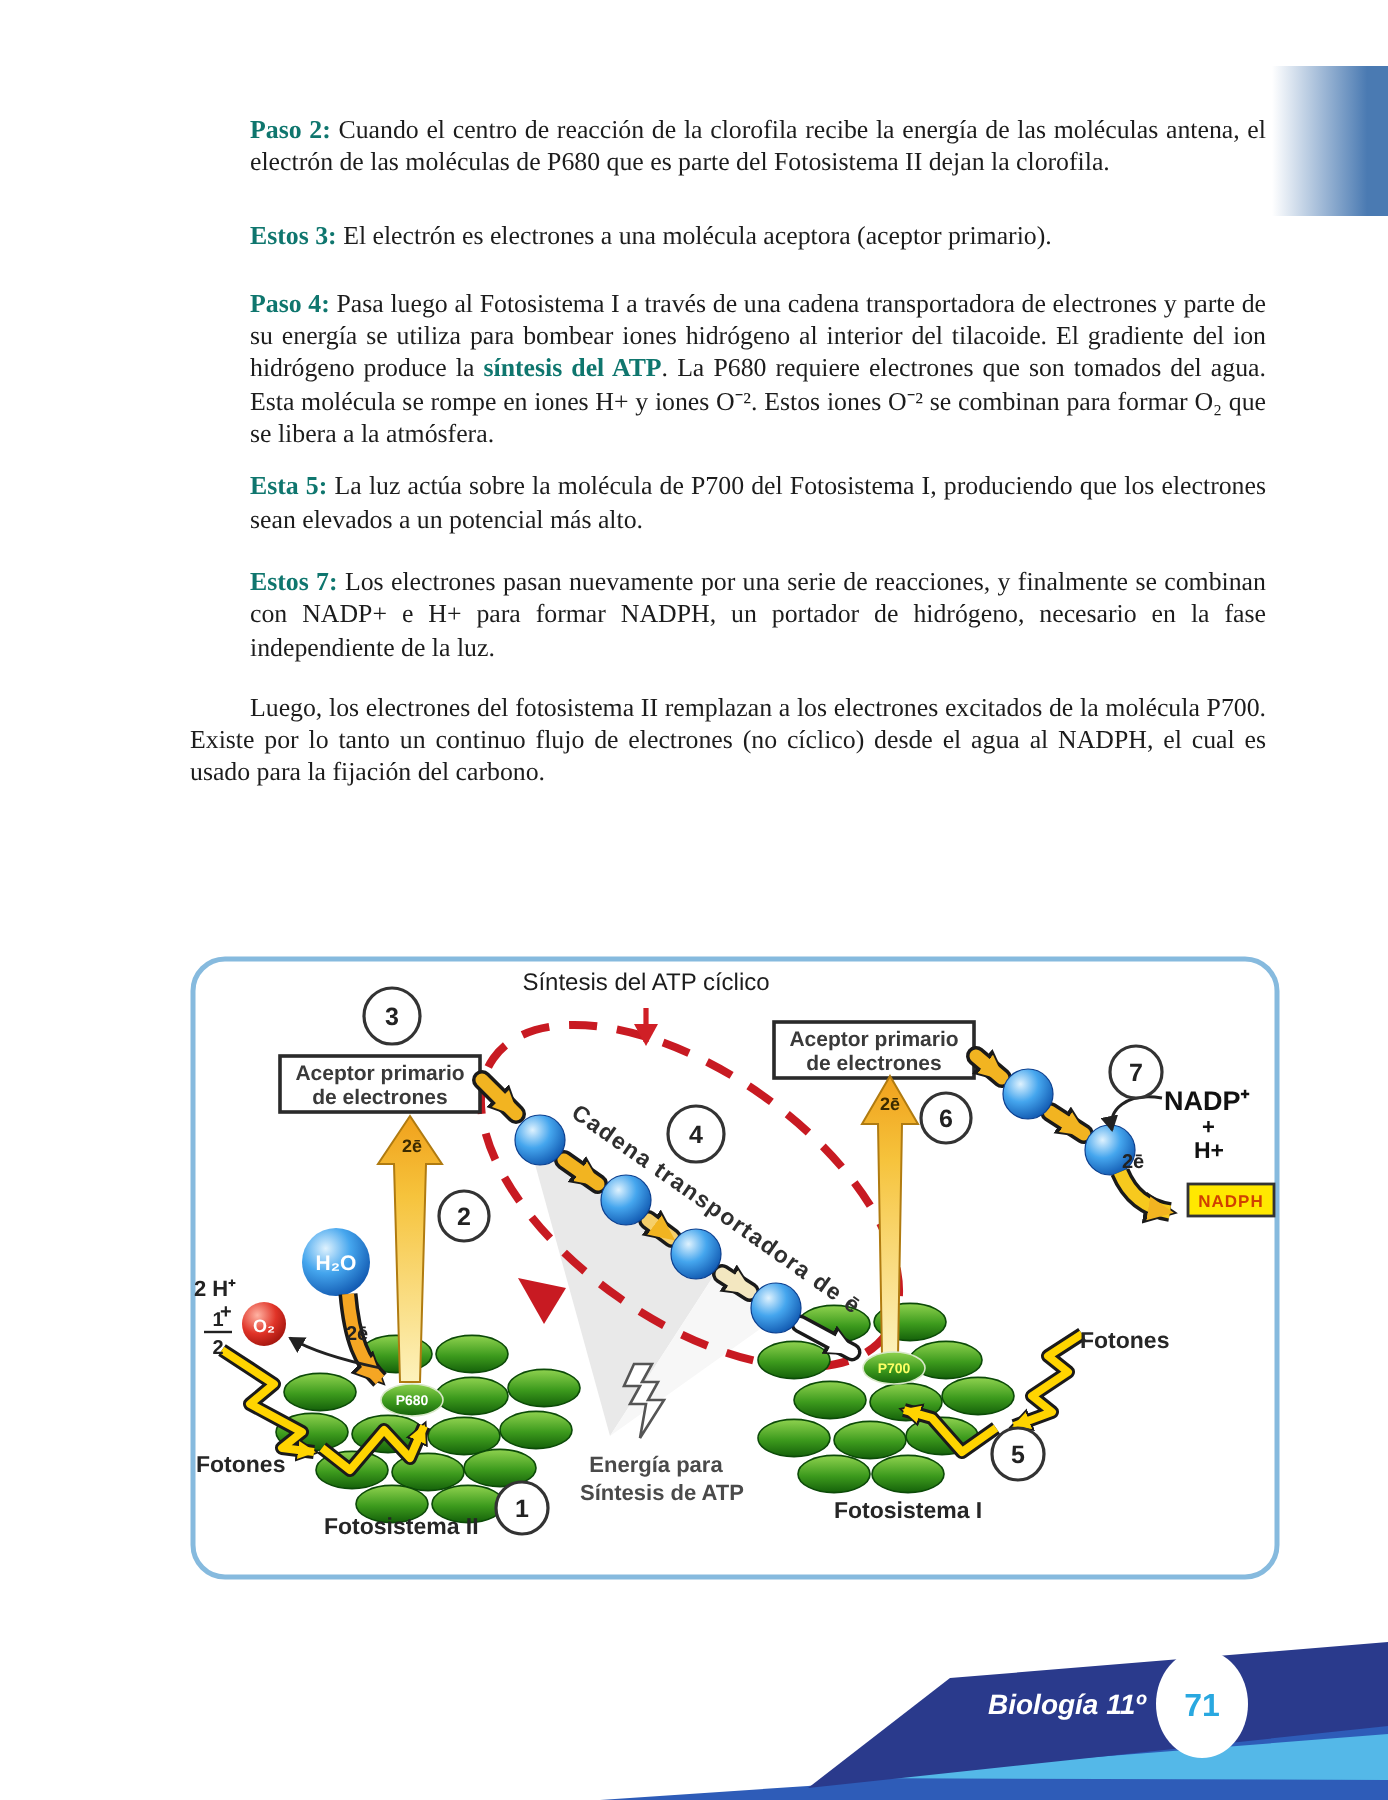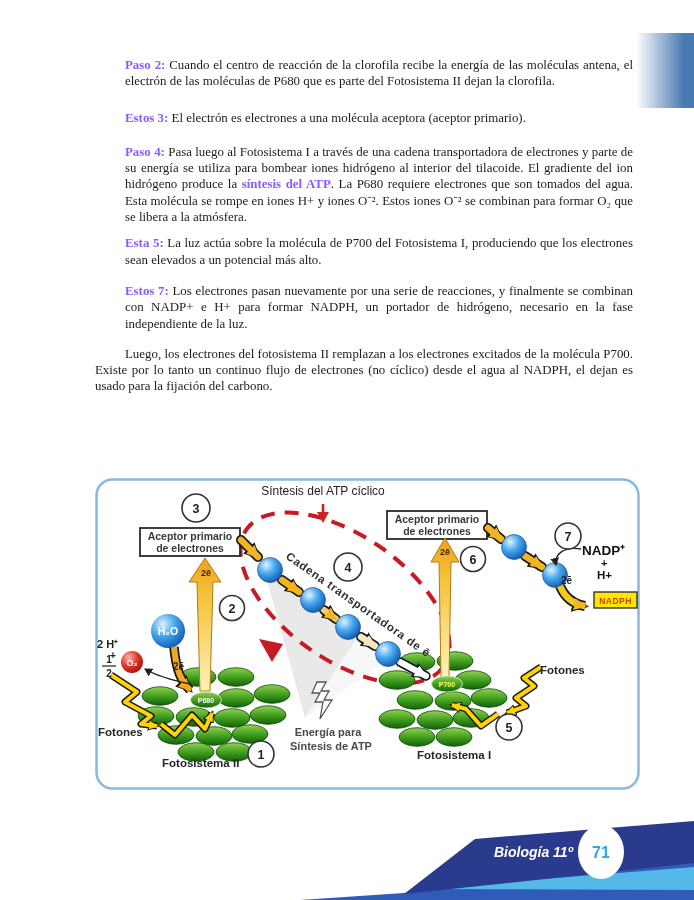--- a/index.html
+++ b/index.html
@@ -3,21 +3,21 @@
 <meta charset="utf-8">
 <style>
   html,body{margin:0;padding:0;background:#9a9a9a;}
   .page{position:relative;width:694px;height:900px;background:#ffffff;overflow:hidden;
         font-family:"Liberation Serif",serif;margin:0 auto;}
   .corner-tab{position:absolute;left:636px;top:33px;width:58px;height:75px;
         background:linear-gradient(to right,rgba(90,130,180,0) 0%,#4a7ab2 82%);}
   .content{position:absolute;left:125px;top:57px;width:508px;font-size:12.9px;
         line-height:16.3px;color:#1c1c1c;text-align:justify;}
   .content p{margin:0;}
-  .plabel,.bblue{color:#8b5cf6;font-weight:bold;}
+  .plabel,.bblue{color:#0f766e;font-weight:bold;}
   .mb20{margin-bottom:20px !important;}
   .mb18{margin-bottom:18px !important;}
   .mb15{margin-bottom:15px !important;}
   .mb14{margin-bottom:14px !important;}
   .mb10{margin-bottom:10px !important;}
   .closing{margin-left:-30px !important;width:538px;text-indent:30px;}
   svg{position:absolute;}
   .diagram{left:95px;top:478px;}
   .footerart{left:0;top:810px;}
   .sf{font-family:"Liberation Sans",sans-serif;}
@@ -28,21 +28,21 @@
 <div class="page">
 
   <div class="corner-tab"></div>
 
   <div class="content">
     <p class="mb20"><span class="plabel">Paso 2:</span> <span>Cuando el centro de reacción de la clorofila recibe la energía de las moléculas antena, el electrón de las moléculas de P680 que es parte del Fotosistema II dejan la clorofila.</span></p>
     <p class="mb18"><span class="plabel">Estos 3:</span> <span>El electrón es electrones a una molécula aceptora (aceptor primario).</span></p>
     <p class="mb10"><span class="plabel">Paso 4:</span> <span>Pasa luego al Fotosistema I a través de una cadena transportadora de electrones y parte de su energía se utiliza para bombear iones hidrógeno al interior del tilacoide. El gradiente del ion hidrógeno produce la </span><span class="bblue">síntesis del ATP</span><span>. La P680 requiere electrones que son tomados del agua. Esta molécula se rompe en iones H+ y iones O⁻². Estos iones O⁻² se combinan para formar O₂ que se libera a la atmósfera.</span></p>
     <p class="mb15"><span class="plabel">Esta 5:</span> <span>La luz actúa sobre la molécula de P700 del Fotosistema I, produciendo que los electrones sean elevados a un potencial más alto.</span></p>
     <p class="mb14"><span class="plabel">Estos 7:</span> <span>Los electrones pasan nuevamente por una serie de reacciones, y finalmente se combinan con NADP+ e H+ para formar NADPH, un portador de hidrógeno, necesario en la fase independiente de la luz.</span></p>
-    <p class="closing">Luego, los electrones del fotosistema II remplazan a los electrones excitados de la molécula P700. Existe por lo tanto un continuo flujo de electrones (no cíclico) desde el agua al NADPH, el dejan es usado para la fijación del carbono.</p>
+    <p class="closing">Luego, los electrones del fotosistema II remplazan a los electrones excitados de la molécula P700. Existe por lo tanto un continuo flujo de electrones (no cíclico) desde el agua al NADPH, el cual es usado para la fijación del carbono.</p>
   </div>
 
   <svg class="diagram" width="545" height="312" viewBox="0 0 545 312">
     <defs>
       <linearGradient id="gLeaf" x1="0" y1="0" x2="0" y2="1">
         <stop offset="0" stop-color="#8fd24f"></stop>
           <stop offset="0.55" stop-color="#3d9b1d"></stop>
           <stop offset="1" stop-color="#15610a"></stop>
       </linearGradient>
       <radialGradient id="gBall" cx="0.35" cy="0.3" r="0.8">

